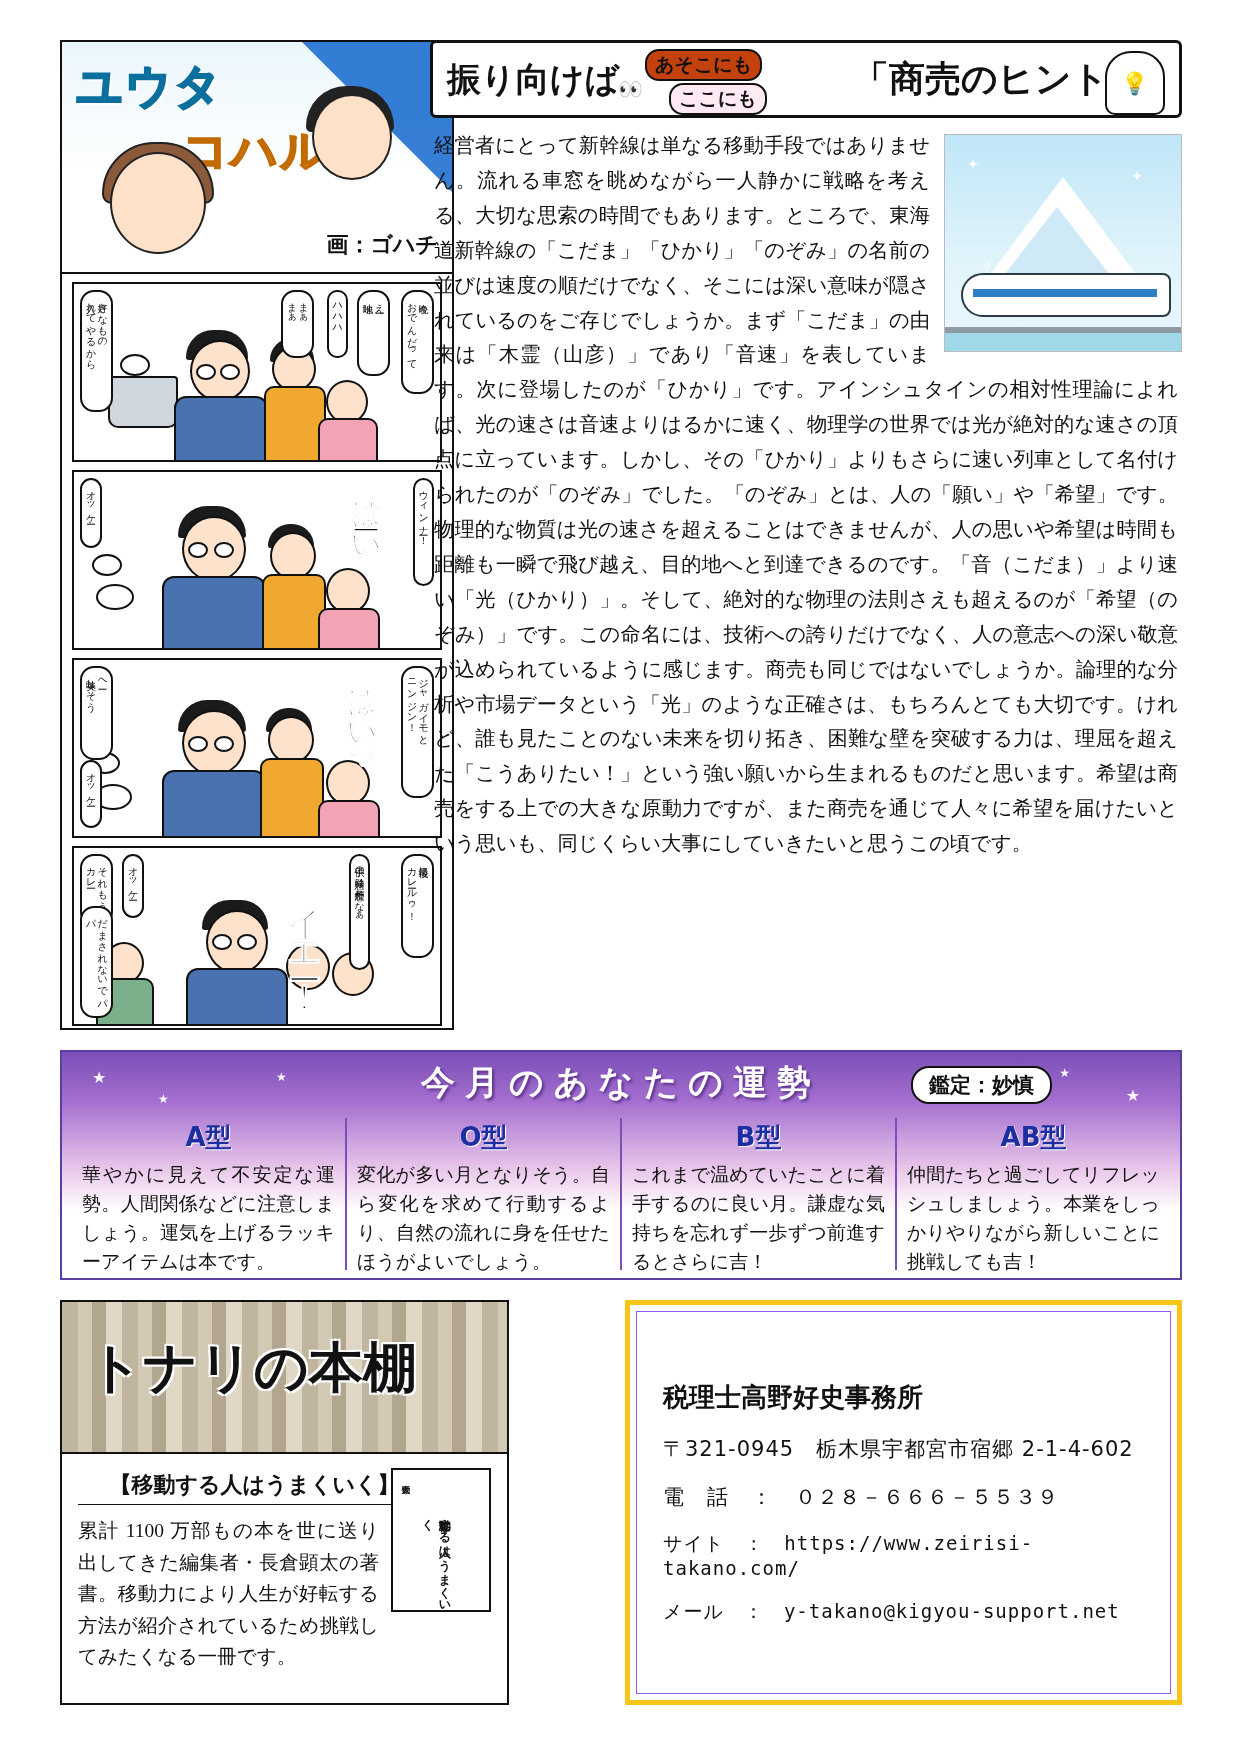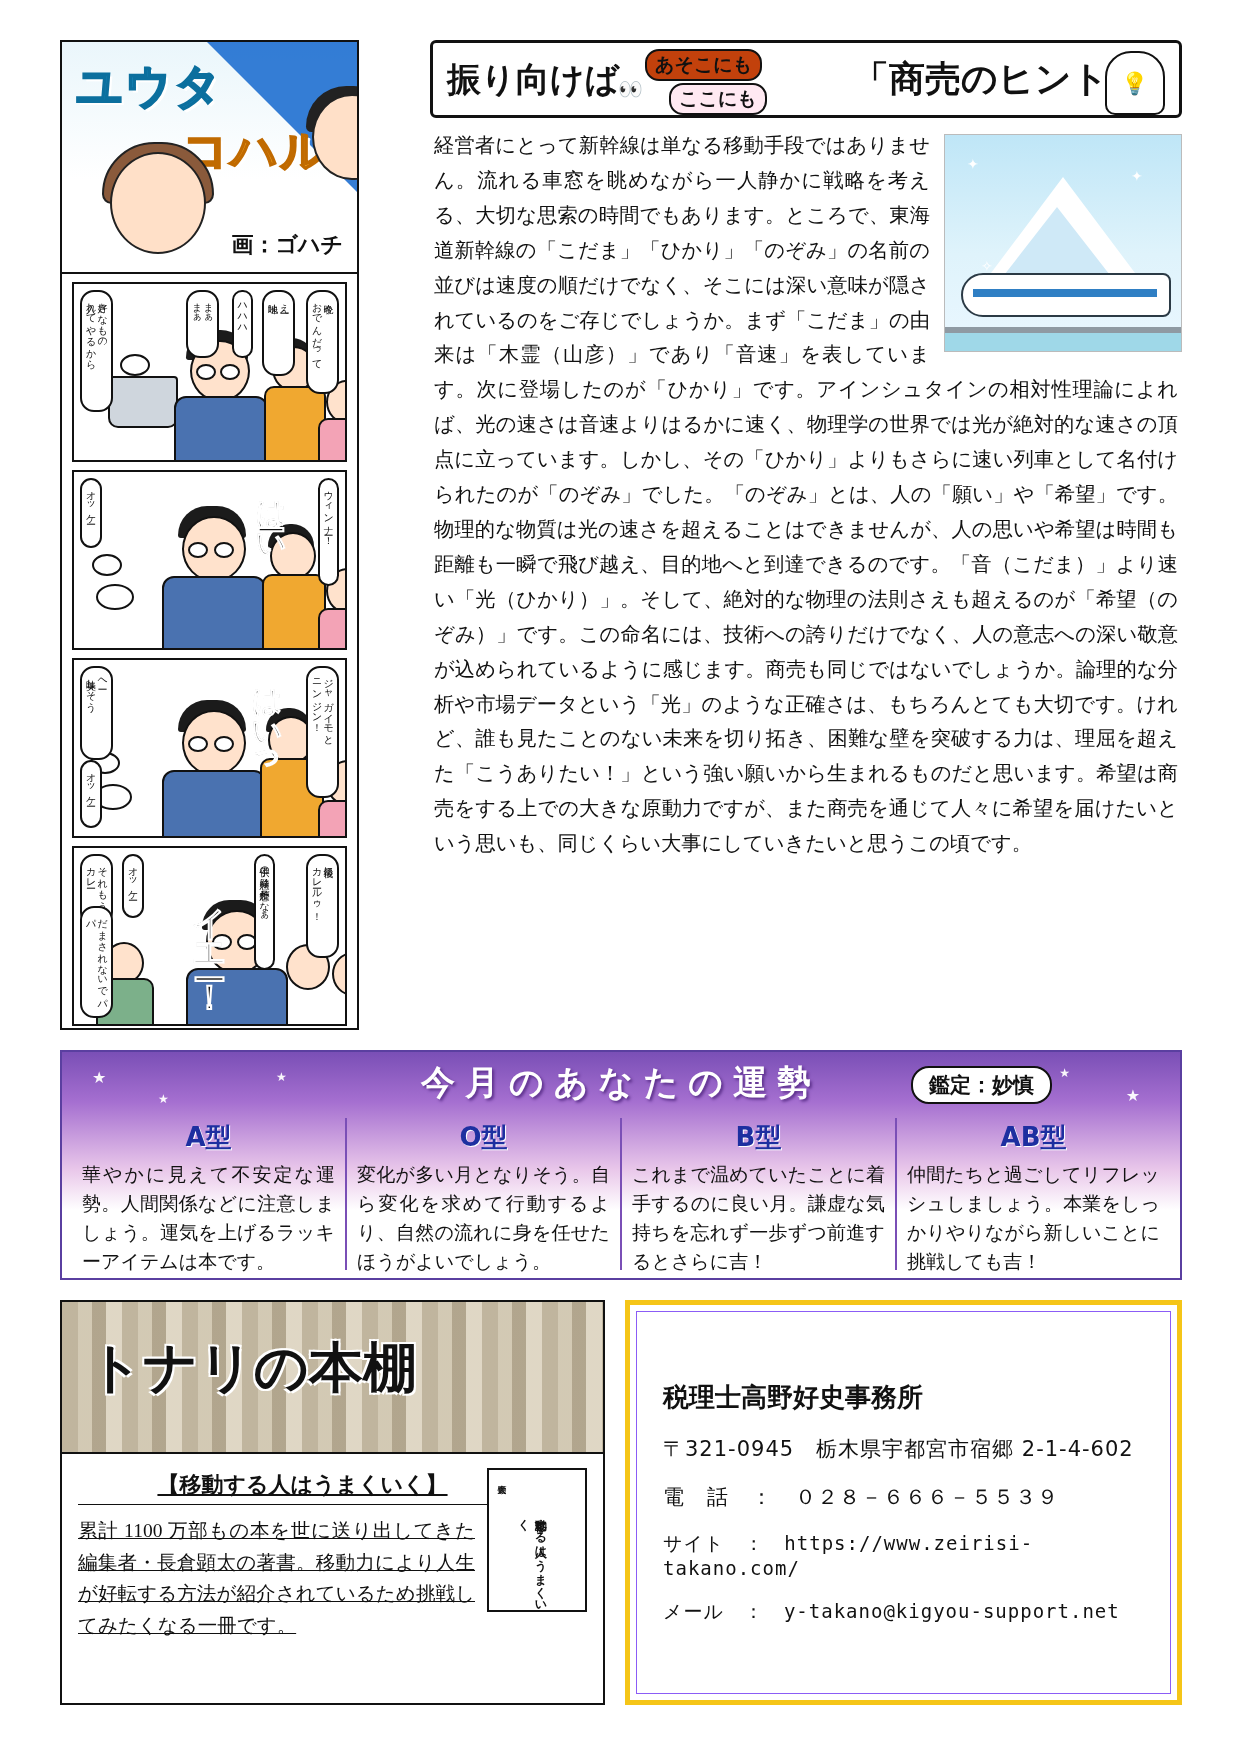--- a/index.html
+++ b/index.html
@@ -8,21 +8,21 @@
     background:#ffffff;
     font-family:"Liberation Serif", serif;
     color:#111;
     position:relative;
     overflow:hidden;
   }
   .page{position:relative;width:1241px;height:1755px;}
 
   
   .manga{
-    position:absolute;left:60px;top:40px;width:299px;height:990px;
+    position:absolute;left:60px;top:40px;width:394px;height:990px;
     border:2px solid #111;background:#fff;box-sizing:border-box;
   }
   .manga-head{
     position:relative;height:230px;
     background:linear-gradient(180deg,#eaf6fb 0%,#ffffff 60%);
     border-bottom:2px solid #111;overflow:hidden;
   }
   .manga-title{
     position:absolute;left:14px;top:14px;
     font-family:"DejaVu Sans", sans-serif;
@@ -180,22 +180,22 @@
   .blood-label{
     text-align:center;font-family:"DejaVu Sans", sans-serif;font-weight:bold;
     font-size:26px;color:#1d2fa0;text-shadow:1px 1px 0 #fff;margin:2px 0 6px 0;
   }
   .blood-text{
     font-size:19px;line-height:1.52;font-family:"Liberation Serif", serif;text-align:justify;
   }
 
   
   .shelf{
-    position:absolute;left:60px;top:1300px;width:545px;height:405px;
-    border:2px solid #111;background:#fff;box-sizing:border-box;overflow:hidden;text-decoration:underline;
+    position:absolute;left:60px;top:1300px;width:449px;height:405px;
+    border:2px solid #111;background:#fff;box-sizing:border-box;overflow:hidden;
   }
   .shelf-hero{
     position:relative;height:150px;background:#e8e2d6;border-bottom:2px solid #111;overflow:hidden;
   }
   .shelf-books{position:absolute;left:0;top:0;width:100%;height:100%;
     background:repeating-linear-gradient(90deg,#b9ad94 0 16px,#cfc5ae 16px 30px,#a89b81 30px 44px,#ded5c2 44px 60px);
     opacity:.85;}
   .shelf-title{
     position:absolute;left:26px;top:30px;
     font-family:"DejaVu Sans", sans-serif;font-weight:bold;font-size:54px;

